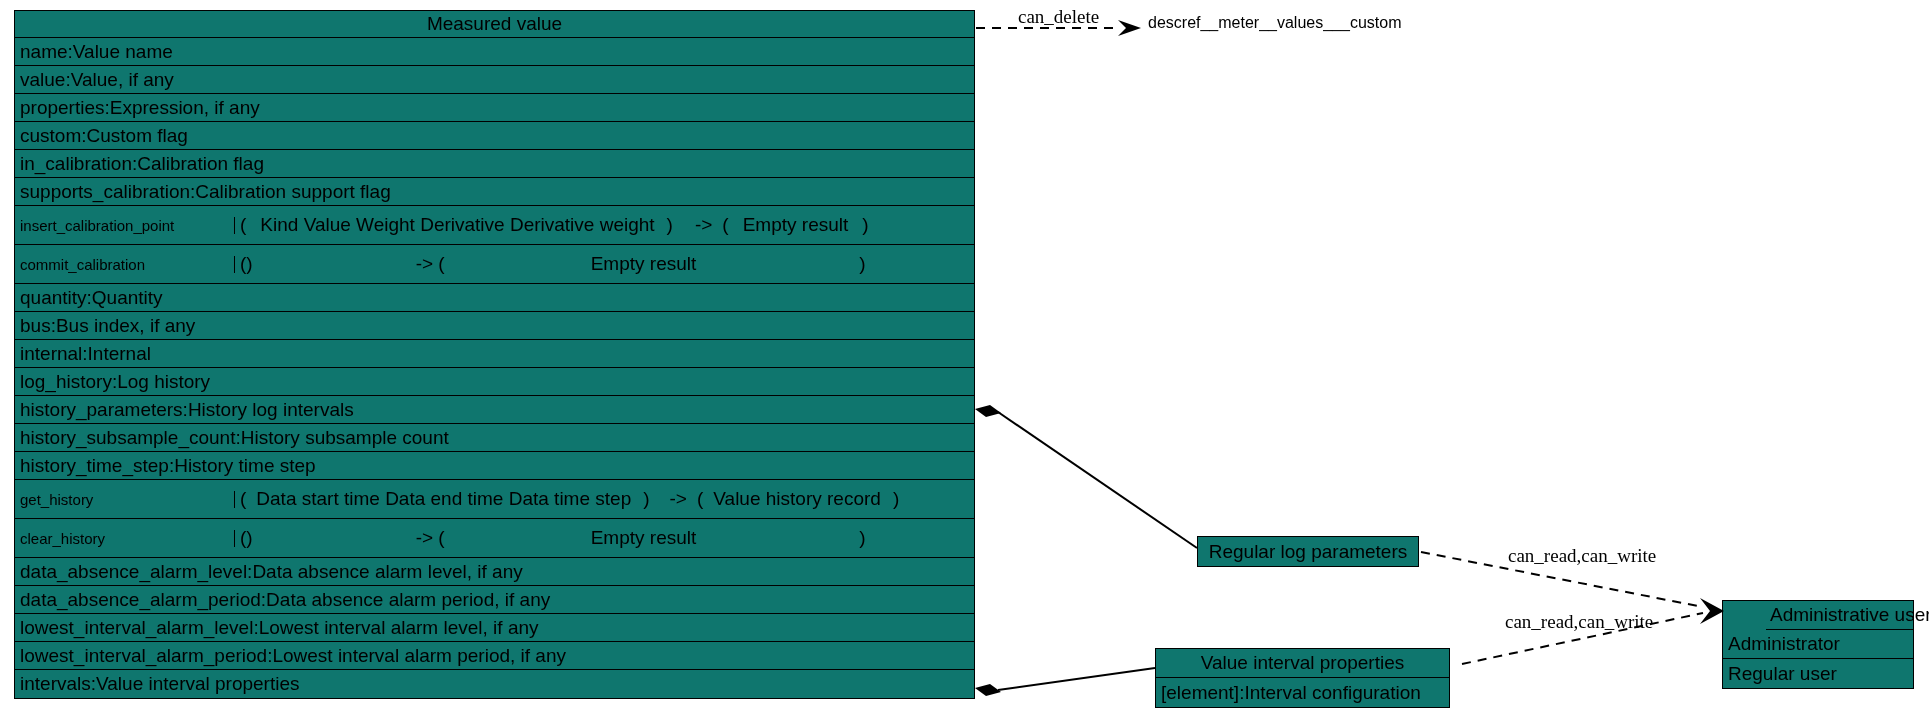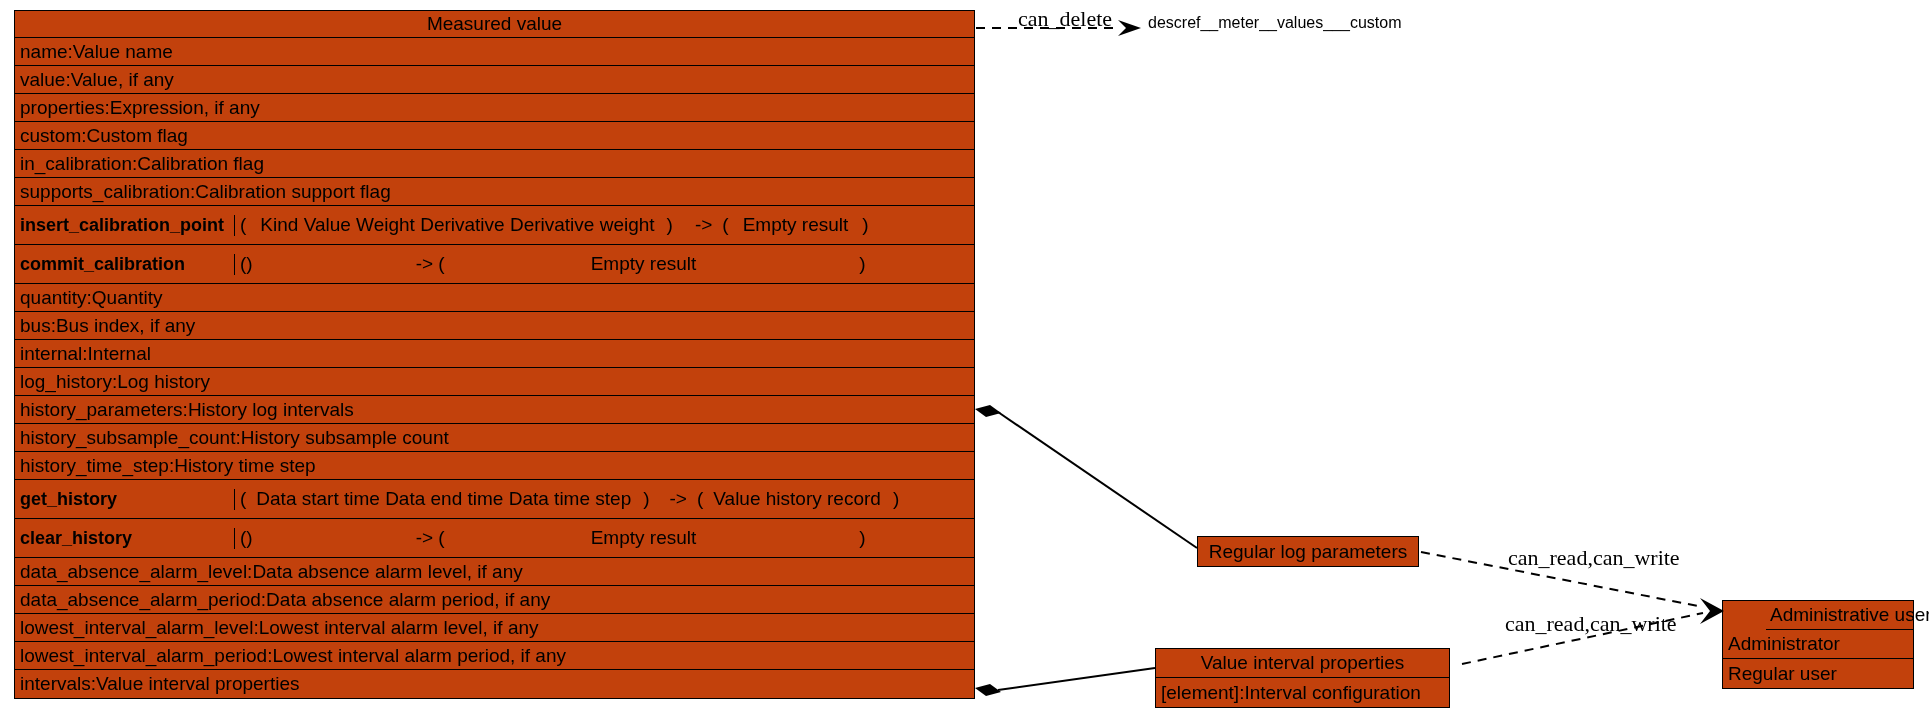--- a/index.html
+++ b/index.html
@@ -4,39 +4,39 @@
 <style>
   html,body{margin:0;padding:0;background:#ffffff;}
   body{
     width:1929px;height:719px;position:relative;overflow:hidden;
     font-family:"Liberation Sans", sans-serif;
     color:#000000;
   }
   .canvas{position:absolute;left:0;top:0;width:1929px;height:719px;}
 
   
-  .uml{position:absolute;border:1.6px solid #000;background:#c2410c;box-sizing:border-box;}
+  .uml{position:absolute;border:1.6px solid #000;background:#0f766e;box-sizing:border-box;}
   .uml .row{
     border-bottom:1.6px solid #000;box-sizing:border-box;
     display:flex;align-items:center;white-space:nowrap;
   }
   .uml .row:last-child{border-bottom:none;}
   .uml .title{justify-content:center;font-size:19px;}
   .uml .attr{padding-left:5px;font-size:19px;}
 
   
   #measured-value{left:14px;top:10px;width:961px;}
   #measured-value .row{height:28px;}
   #measured-value .row.title{height:27px;}
 
   
   .method{display:flex;align-items:stretch;padding:0 !important;}
   .method .mname{
     width:220px;min-width:220px;border-right:1.6px solid #000;box-sizing:border-box;
-    display:flex;align-items:center;padding-left:5px;font-size:18px;font-weight:bold;
+    display:flex;align-items:center;padding-left:5px;font-size:15px;
   }
   .method .msig{
     flex:1;display:flex;align-items:center;padding-left:5px;font-size:19px;
     box-sizing:border-box;
   }
   #measured-value .row.method{height:39px;}
 
   .sig-part{display:inline-block;}
   .sig-gap{display:inline-block;width:96px;}
   .sig-gap-wide{display:inline-block;width:150px;}
@@ -47,21 +47,21 @@
   #value-interval-props{left:1155px;top:648px;width:295px;}
   #value-interval-props .row{height:29px;}
   #admin-user{left:1722px;top:600px;width:192px;}
   #admin-user .row{height:29px;}
   #admin-user .row.title{text-align:left;justify-content:flex-start;padding-left:4px;margin-left:43px;}
 
   
   .freetext{position:absolute;white-space:nowrap;font-size:16px;}
   .edge-label{
     position:absolute;white-space:nowrap;
-    font-family:"Liberation Serif", serif;font-size:22px;
+    font-family:"Liberation Serif", serif;font-size:19px;
   }
 
   svg.overlay{position:absolute;left:0;top:0;width:1929px;height:719px;pointer-events:none;}
 </style>
 </head>
 <body>
 
 <div class="canvas">
 
   <div class="uml" id="measured-value">

